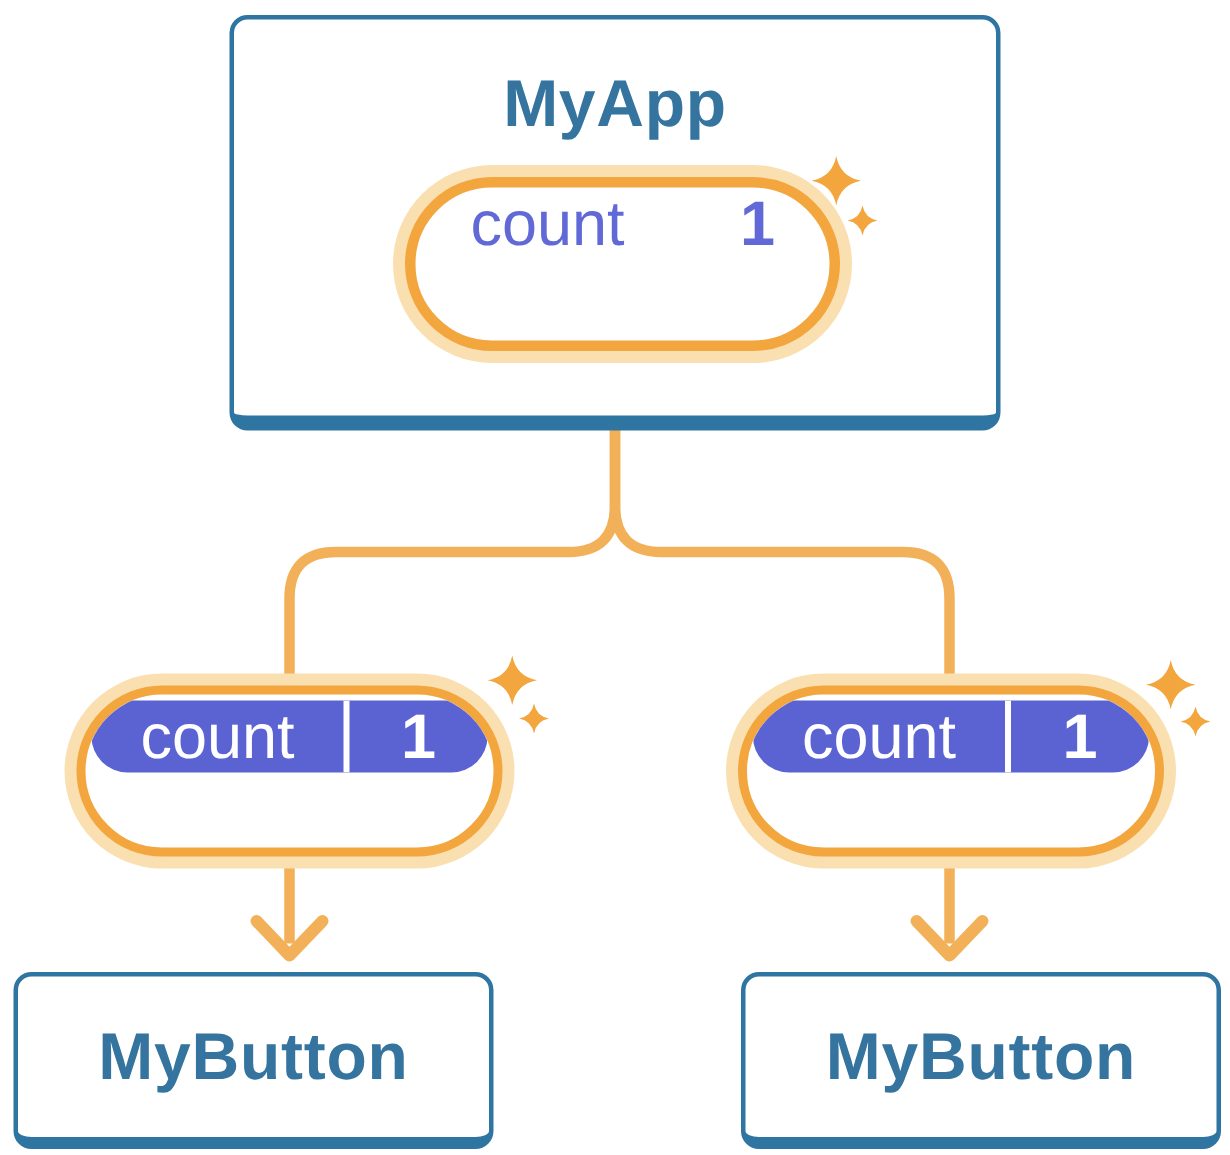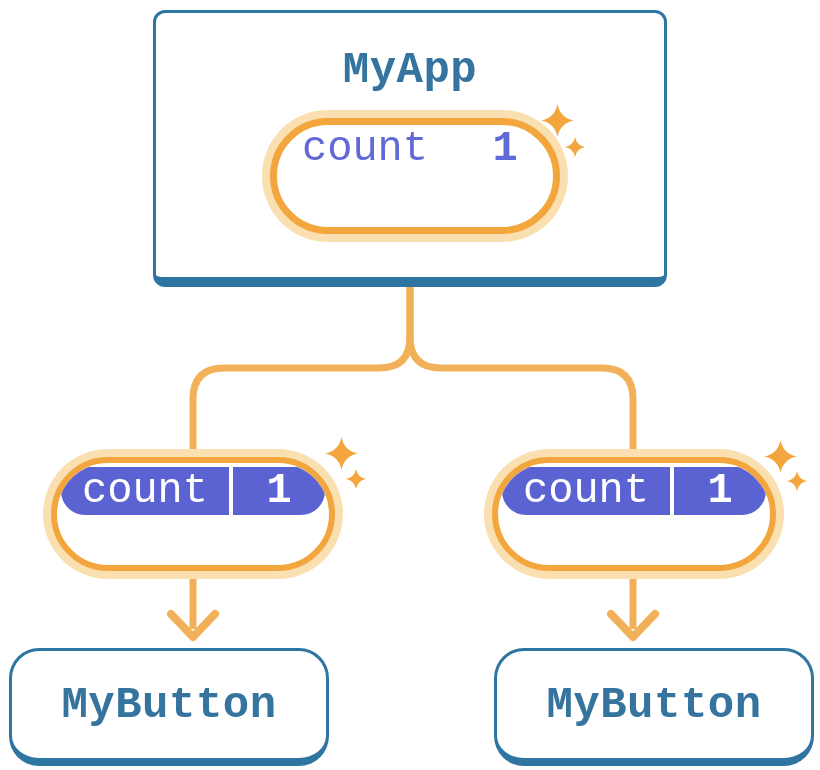--- a/index.html
+++ b/index.html
@@ -1,21 +1,21 @@
 <!DOCTYPE html>
 <html style="--card_border_blue: #2E75A2; --title_text_blue: #35749E; --orange: #F2A63D; --orange_line: #F2B159; --cream_halo: #FAE0B0; --purple: #5B63D3; --purple_text: #6169D6;"><head>
 <meta charset="utf-8">
 <style>
   html, body { margin: 0; padding: 0; background: #ffffff; }
   #stage {
     position: relative;
     width: 820px;
     height: 770px;
     background: #ffffff;
-    font-family: Liberation Mono, monospace;
+    font-family: Liberation Sans, sans-serif;
     overflow: hidden;
   }
 
   
   .card {
     position: absolute;
     background: #ffffff;
     border: 3px solid var(--card_border_blue, #2E75A2);
     border-radius: 12px;
     box-sizing: border-box;
@@ -26,21 +26,20 @@
     left: 153px; top: 10px;
     width: 514px; height: 277px;
     border-bottom-width: 10px;
     align-items: flex-start;
   }
   .card.leaf {
     top: 648px;
     width: 320px; height: 118px;
     border-bottom-width: 8px;
     align-items: center;
-    border-radius: 30px;
   }
   .card.leaf.left  { left: 9px; }
   .card.leaf.right { left: 494px; }
 
   .component-title {
     color: var(--title_text_blue, #35749E);
     font-size: 44px;
     font-weight: 600;
     letter-spacing: 0.5px;
   }

